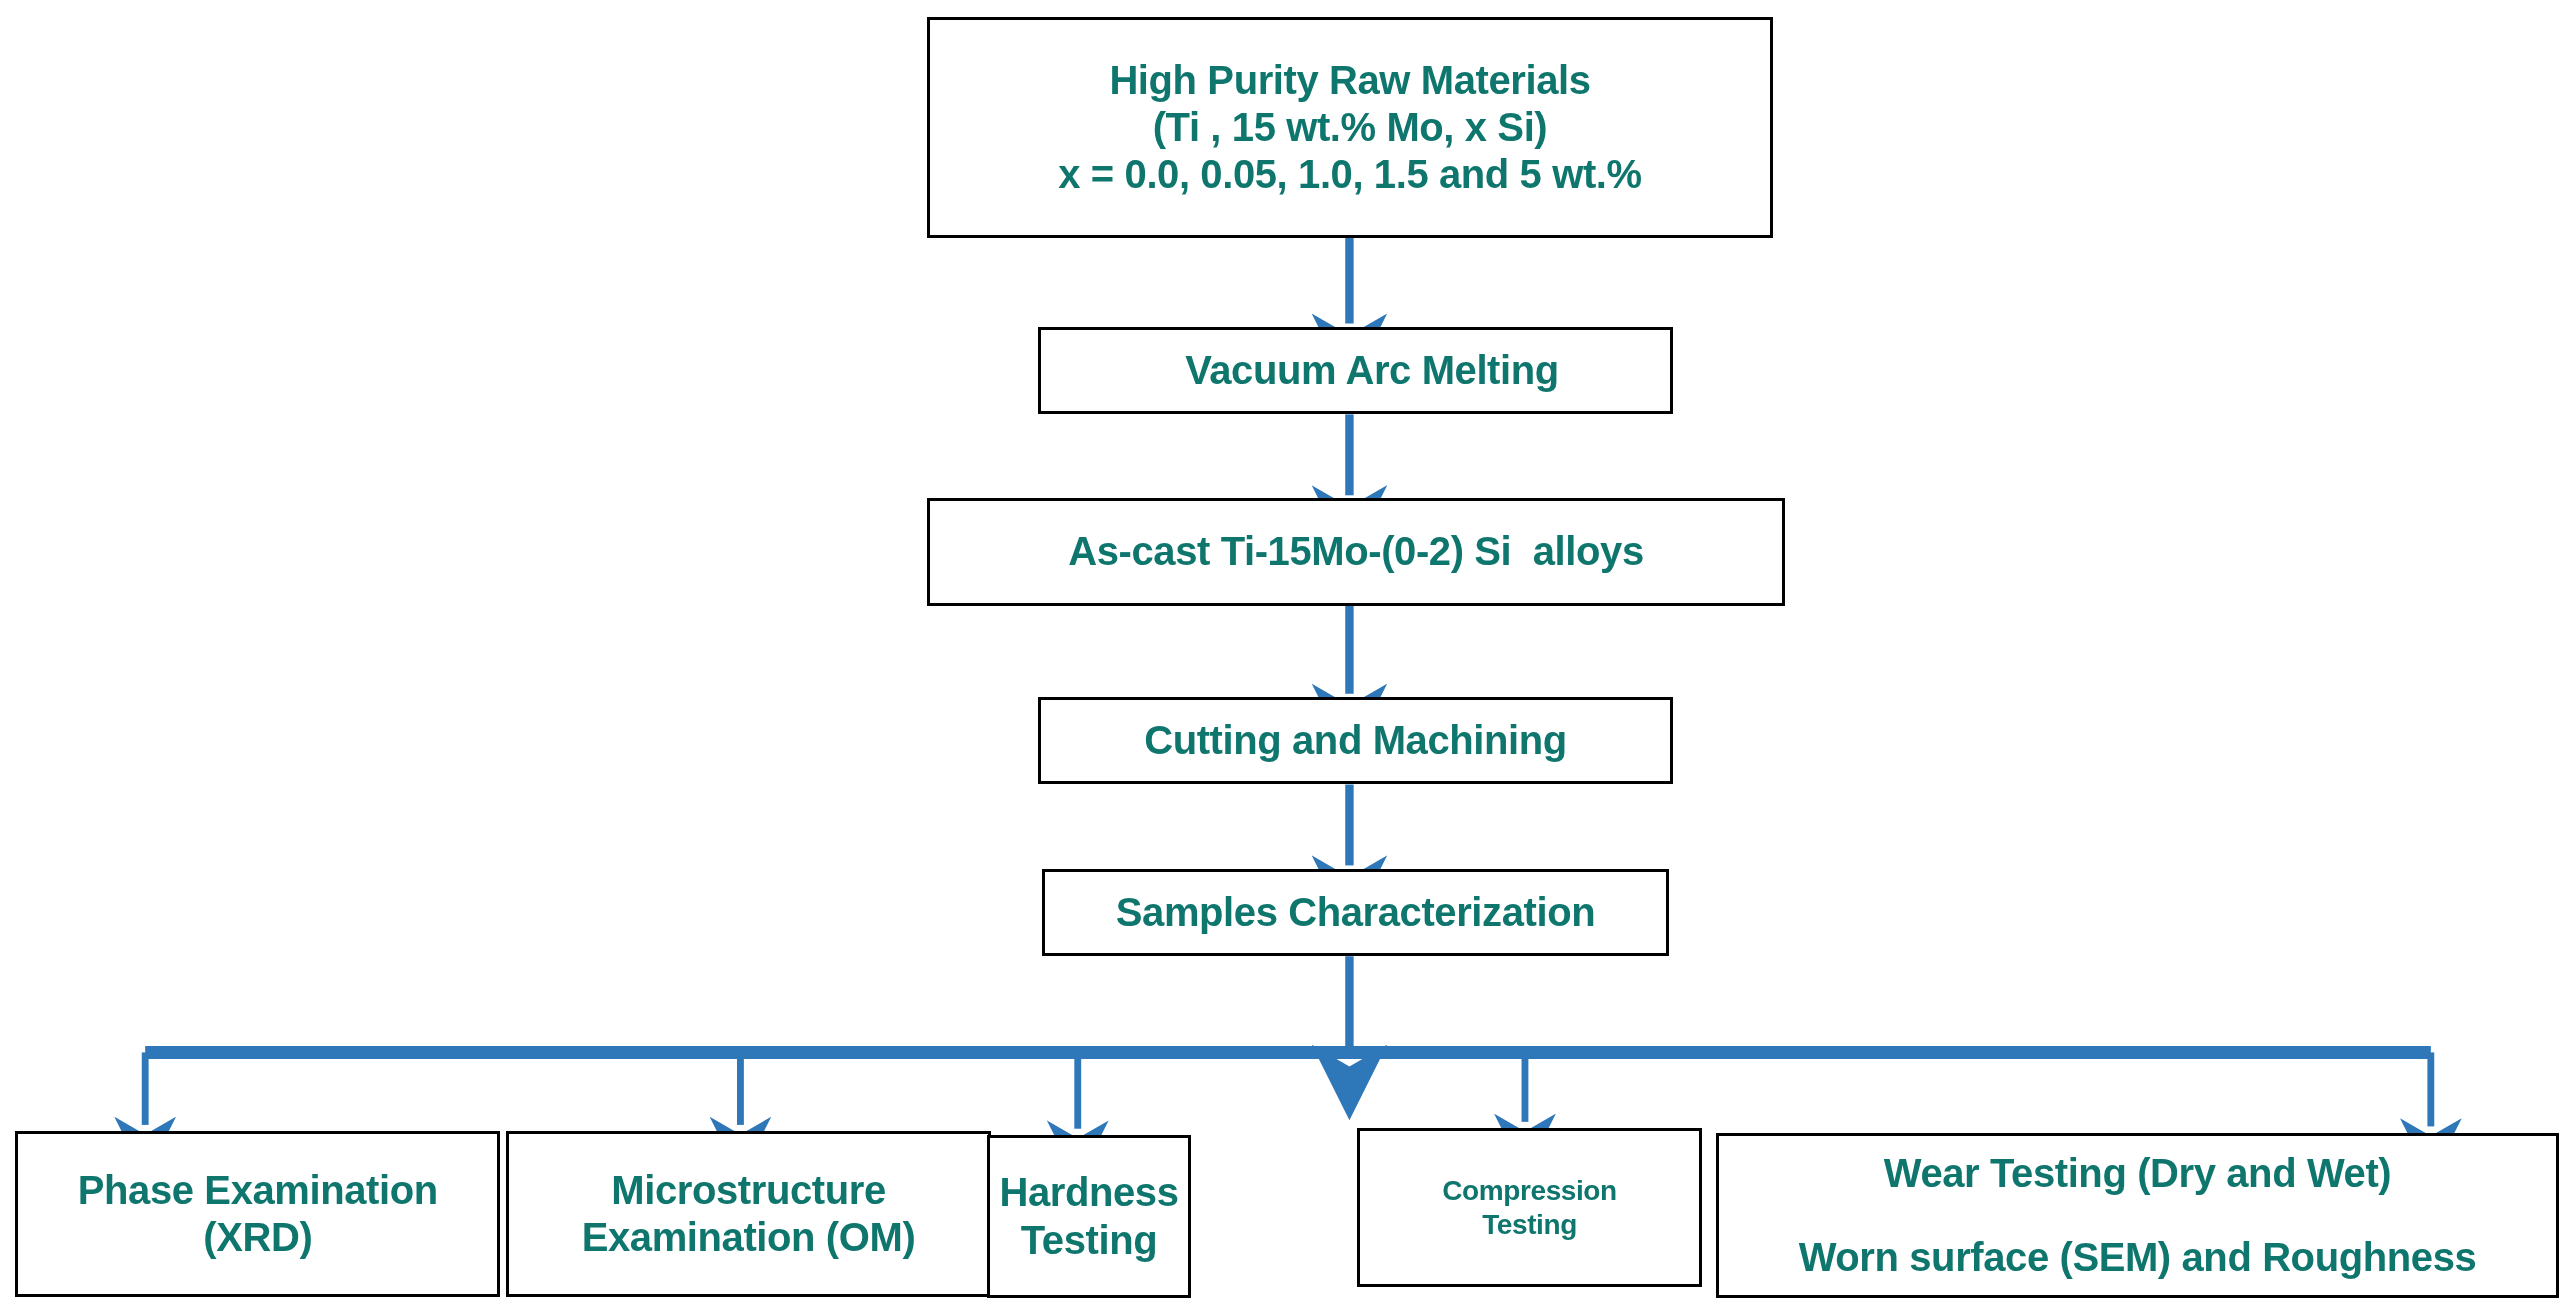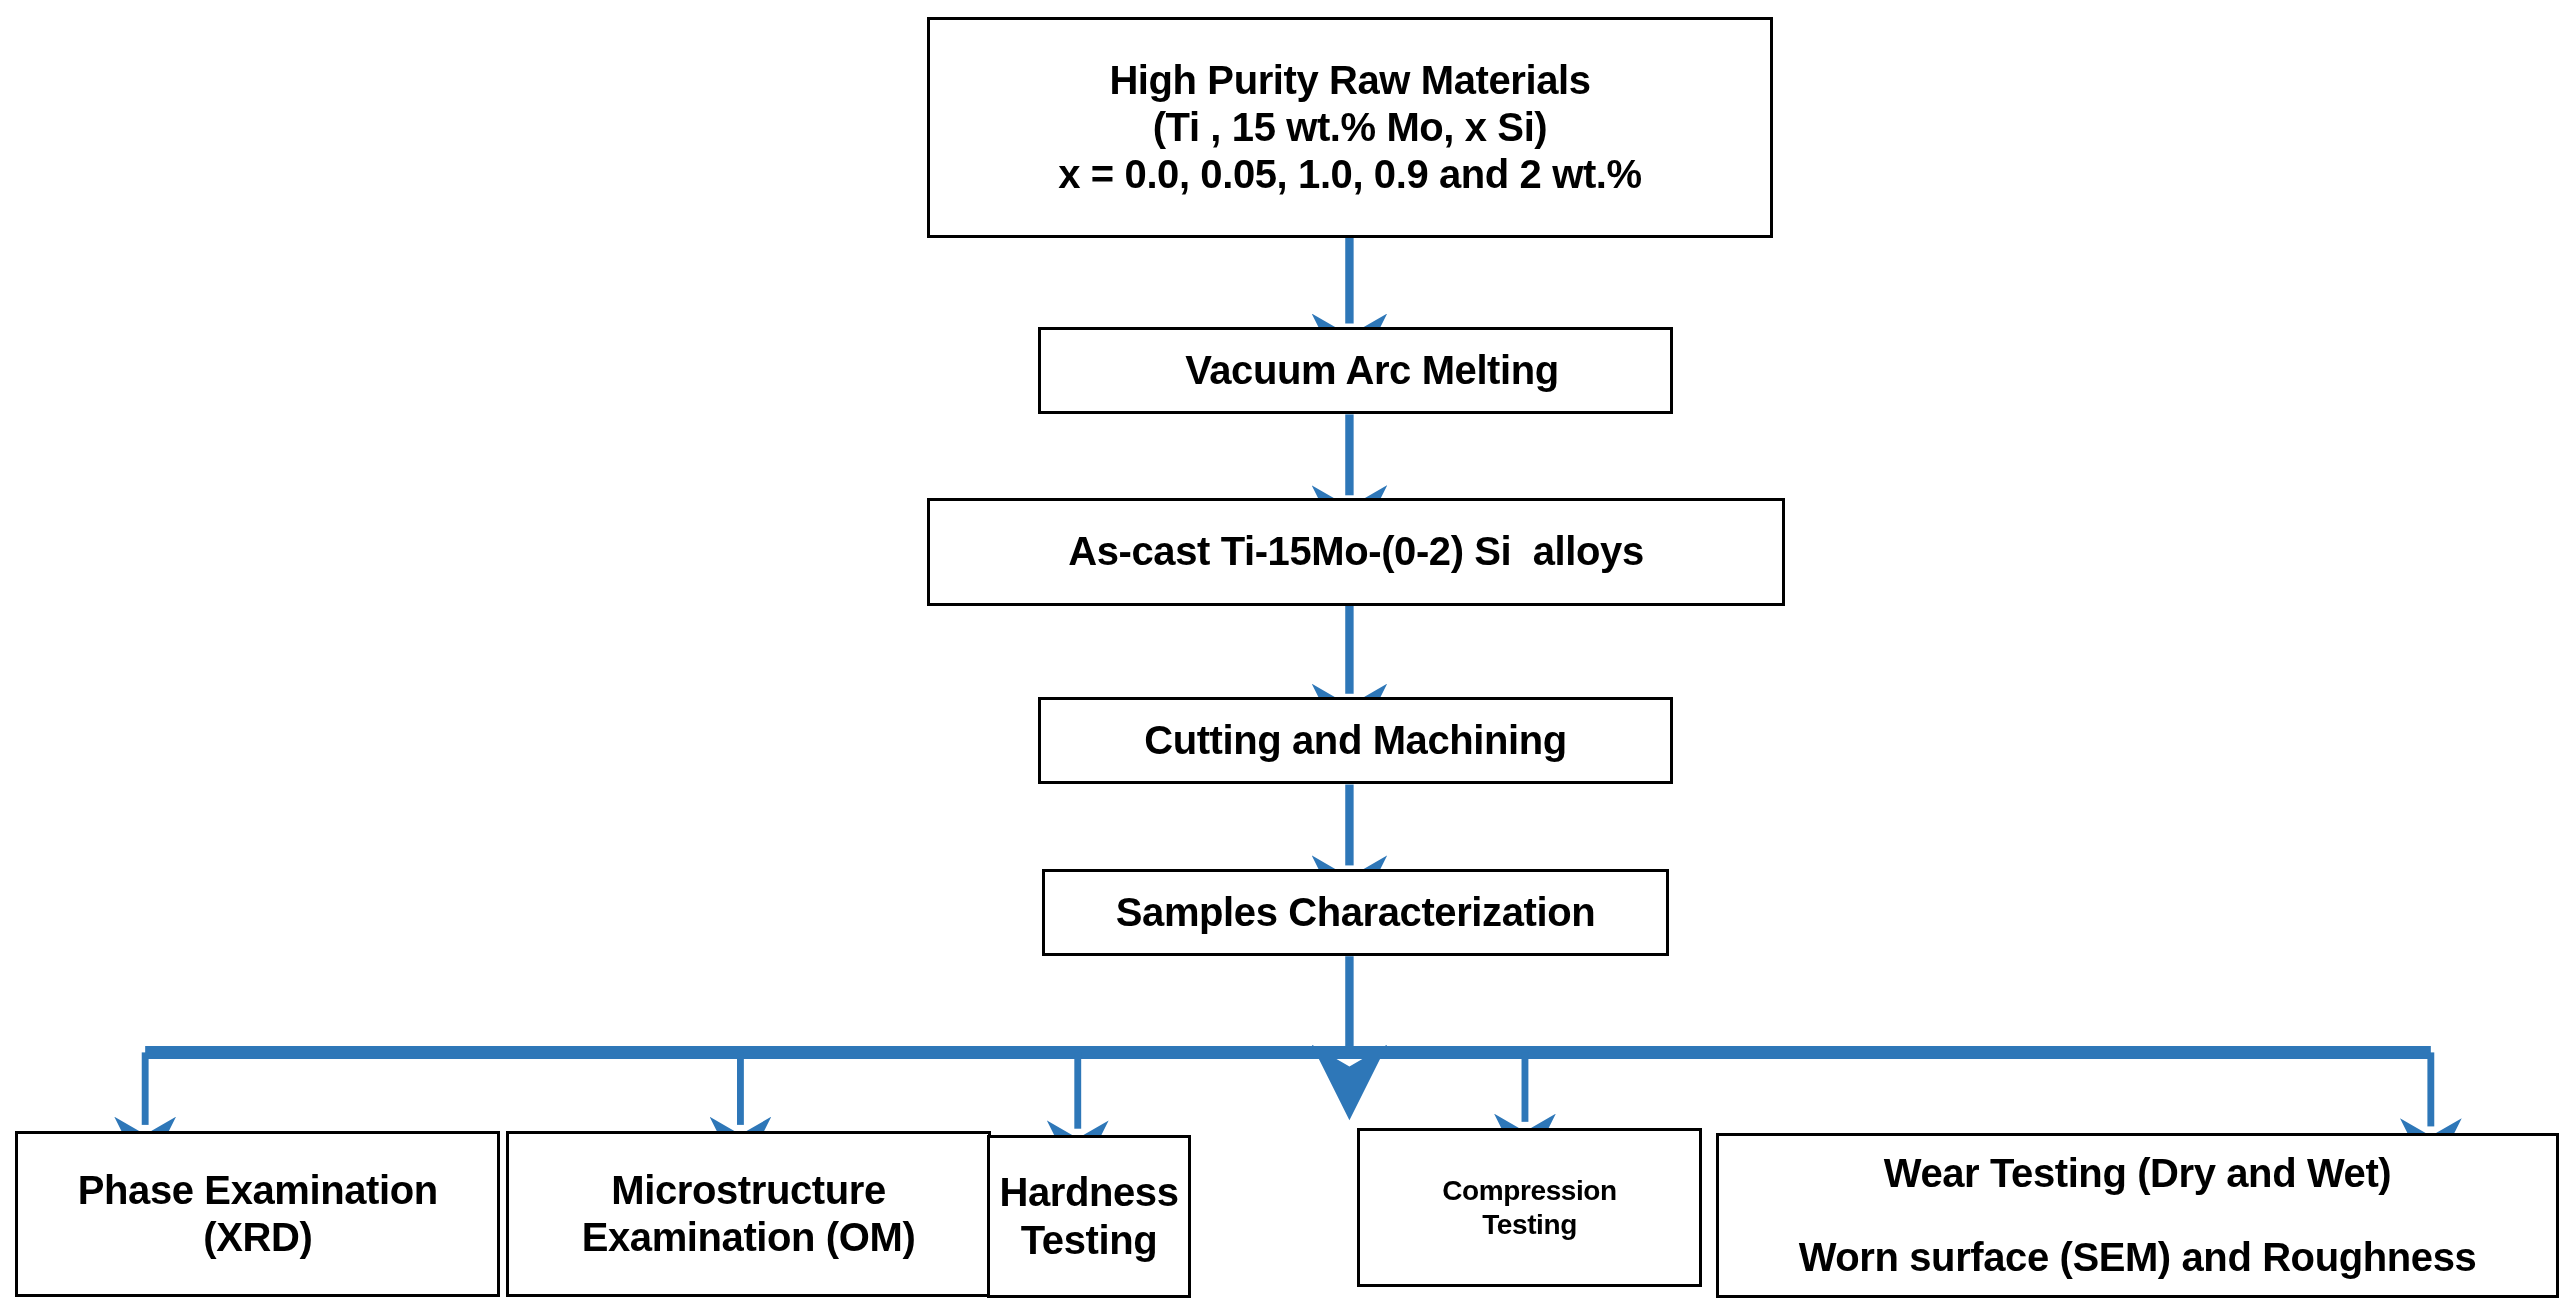--- a/index.html
+++ b/index.html
@@ -23,21 +23,21 @@
   .node {
     position: absolute;
     box-sizing: border-box;
     background: #ffffff;
     border: 3.1px solid #000000;
     display: flex;
     flex-direction: column;
     align-items: center;
     justify-content: center;
     text-align: center;
-    color: #000000;
+    color: #0f766e;
     font-weight: bold;
     font-family: "Liberation Sans", sans-serif;
     line-height: 1.18;
     letter-spacing: -0.4px;
   }
   .node .line {
     display: block;
     white-space: pre;
   }
 
@@ -89,21 +89,21 @@
         <line x1="1412" y1="1379" x2="1412" y2="1479"></line>
         <line x1="1998" y1="1379" x2="1998" y2="1470"></line>
         <line x1="3185" y1="1379" x2="3185" y2="1476"></line>
       </g>
     </svg>
   </div>
 
   <div class="node node-top">
     <span class="line">High Purity Raw Materials</span>
     <span class="line">(Ti , 15 wt.% Mo, x Si)</span>
-    <span class="line">x = 0.0, 0.05, 1.0, 0.9 and 2 wt.%</span>
+    <span class="line">x = 0.0, 0.05, 1.0, 1.5 and 5 wt.%</span>
   </div>
 
   <div class="node node-melt">
     <span class="line">Vacuum Arc Melting</span>
   </div>
 
   <div class="node node-ascast">
     <span class="line">As-cast Ti-15Mo-(0-2) Si  alloys</span>
   </div>
 

